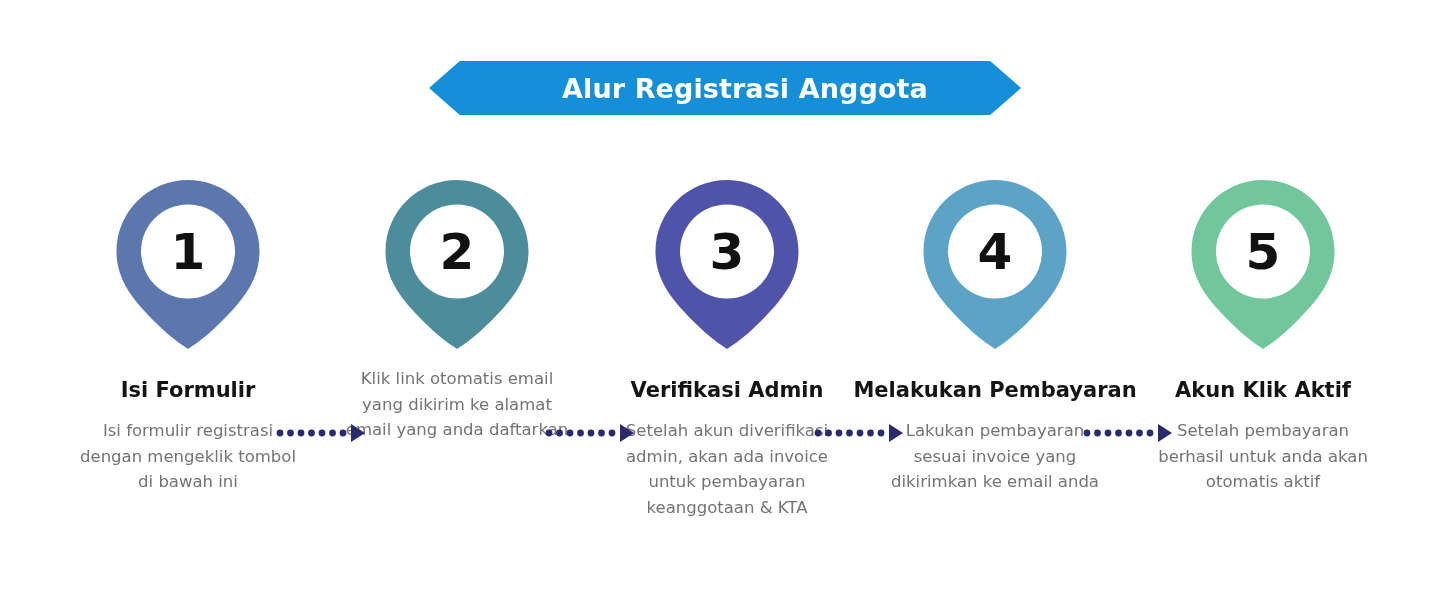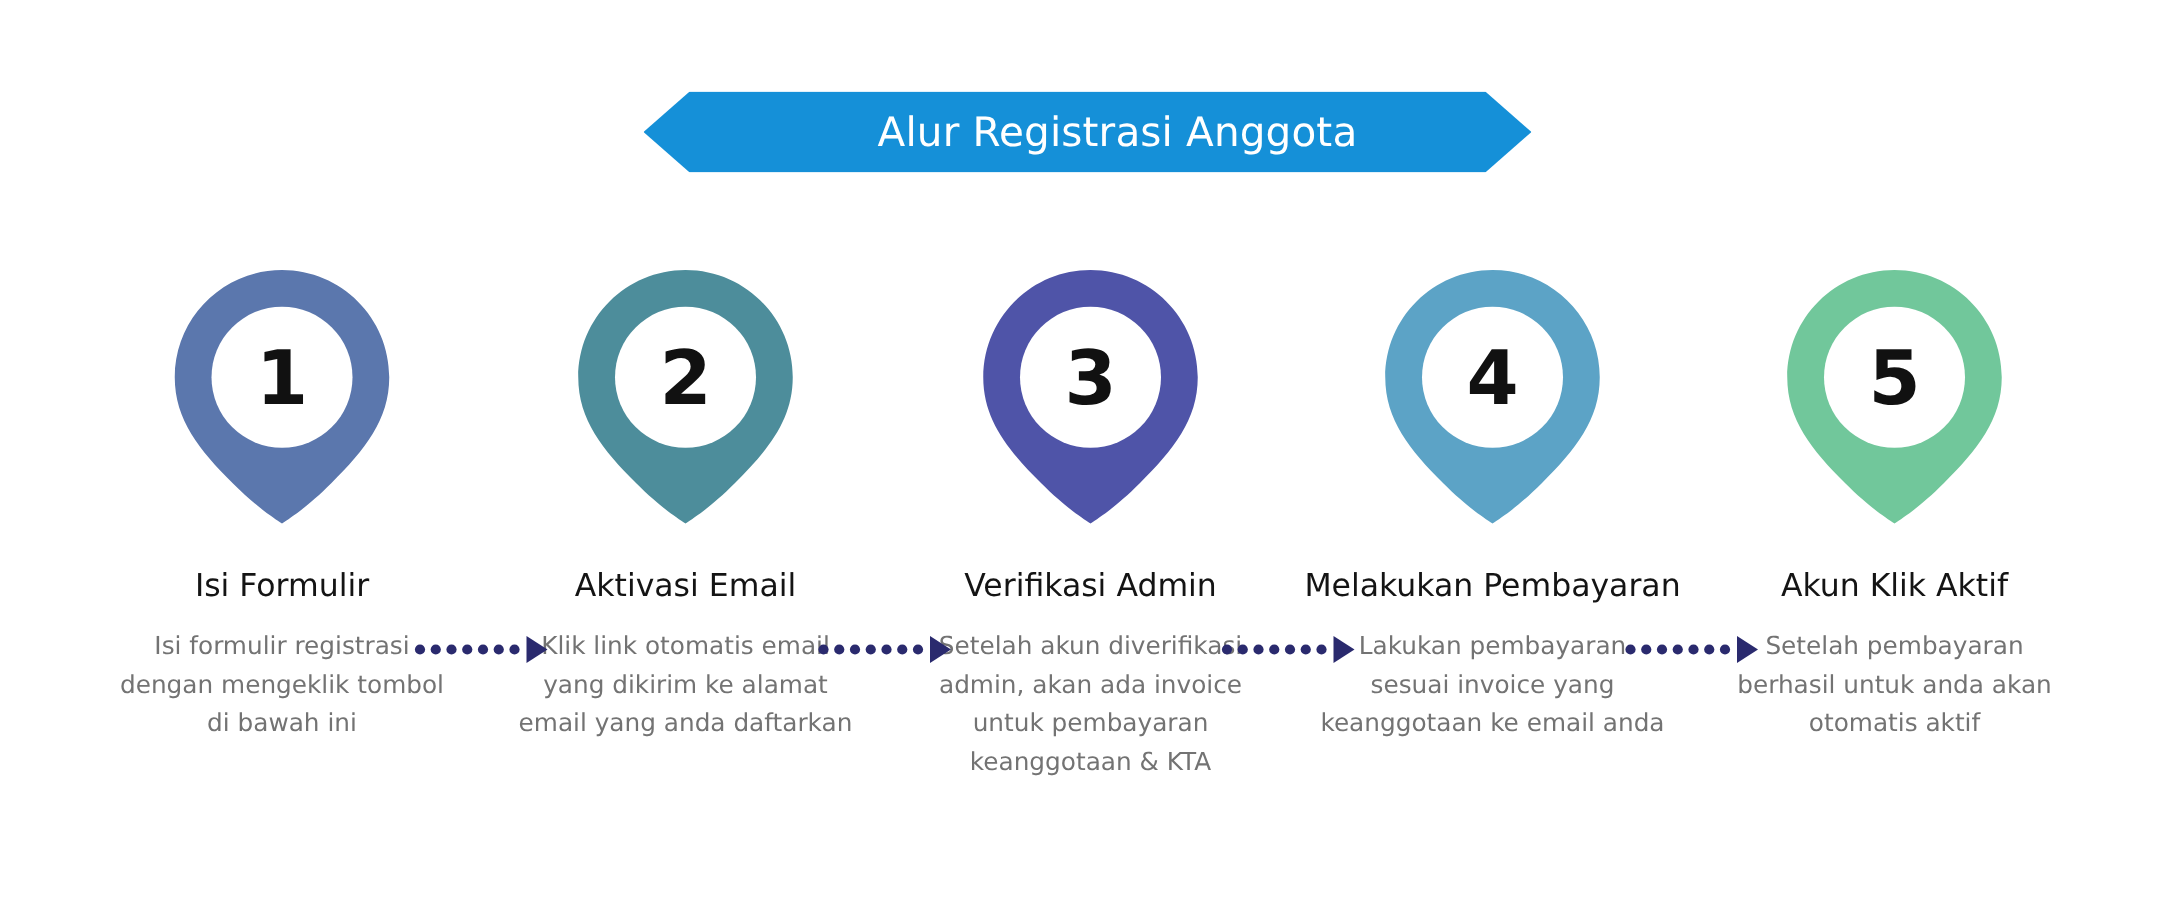--- a/index.html
+++ b/index.html
@@ -26,21 +26,21 @@
     background: #1590D8;
     display: flex;
     align-items: center;
     justify-content: center;
     -webkit-clip-path: polygon(0% 50%, 5.2% 0%, 94.8% 0%, 100% 50%, 94.8% 100%, 5.2% 100%);
     clip-path: polygon(0% 50%, 5.2% 0%, 94.8% 0%, 100% 50%, 94.8% 100%, 5.2% 100%);
   }
   #title-banner .title-text {
     color: #ffffff;
     font-size: 27px;
-    font-weight: normal;
+    font-weight: bold;
     letter-spacing: 0.1px;
     white-space: nowrap;
     margin-left: 40px;
   }
 
   
   #steps-row {
     position: absolute;
     left: 0;
     top: 180px;
@@ -81,21 +81,21 @@
     font-size: 50px;
     font-weight: bold;
     color: #111111;
     line-height: 1;
     pointer-events: none;
   }
 
   .step-heading {
     margin-top: 29px;
     font-size: 21px;
-    font-weight: normal;
+    font-weight: bold;
     color: #141414;
     white-space: nowrap;
     line-height: 1.1;
   }
 
   .step-desc {
     margin-top: 16px;
     font-size: 16.5px;
     color: #737373;
     line-height: 1.55;
@@ -134,21 +134,20 @@
 di bawah ini</div>
     </div>
     <div class="step" style="left: 457px;">
       <div class="pin-wrap">
         <svg class="pin-svg" viewBox="0 0 170 170">
           <path d="M85 0 C45.5 0 13.5 32 13.5 71.5 C13.5 100 30 120 52 142 C68 158 79 165 85 169 C91 165 102 158 118 142 C140 120 156.5 100 156.5 71.5 C156.5 32 124.5 0 85 0 Z" fill="#4D8D9B"></path>
           <circle cx="85" cy="71.5" r="47" fill="#ffffff"></circle>
         </svg>
         <div class="pin-number">2</div>
       </div>
-      <div class="step-heading">Aktivasi Email</div>
       <div class="step-desc">Klik link otomatis email
 yang dikirim ke alamat
 email yang anda daftarkan</div>
     </div>
     <div class="step" style="left: 727px;">
       <div class="pin-wrap">
         <svg class="pin-svg" viewBox="0 0 170 170">
           <path d="M85 0 C45.5 0 13.5 32 13.5 71.5 C13.5 100 30 120 52 142 C68 158 79 165 85 169 C91 165 102 158 118 142 C140 120 156.5 100 156.5 71.5 C156.5 32 124.5 0 85 0 Z" fill="#4F54A8"></path>
           <circle cx="85" cy="71.5" r="47" fill="#ffffff"></circle>
         </svg>
@@ -164,21 +163,21 @@
       <div class="pin-wrap">
         <svg class="pin-svg" viewBox="0 0 170 170">
           <path d="M85 0 C45.5 0 13.5 32 13.5 71.5 C13.5 100 30 120 52 142 C68 158 79 165 85 169 C91 165 102 158 118 142 C140 120 156.5 100 156.5 71.5 C156.5 32 124.5 0 85 0 Z" fill="#5CA3C6"></path>
           <circle cx="85" cy="71.5" r="47" fill="#ffffff"></circle>
         </svg>
         <div class="pin-number">4</div>
       </div>
       <div class="step-heading">Melakukan Pembayaran</div>
       <div class="step-desc">Lakukan pembayaran
 sesuai invoice yang
-keanggotaan ke email anda</div>
+dikirimkan ke email anda</div>
     </div>
     <div class="step" style="left: 1263px;">
       <div class="pin-wrap">
         <svg class="pin-svg" viewBox="0 0 170 170">
           <path d="M85 0 C45.5 0 13.5 32 13.5 71.5 C13.5 100 30 120 52 142 C68 158 79 165 85 169 C91 165 102 158 118 142 C140 120 156.5 100 156.5 71.5 C156.5 32 124.5 0 85 0 Z" fill="#71C79B"></path>
           <circle cx="85" cy="71.5" r="47" fill="#ffffff"></circle>
         </svg>
         <div class="pin-number">5</div>
       </div>
       <div class="step-heading">Akun Klik Aktif</div>

